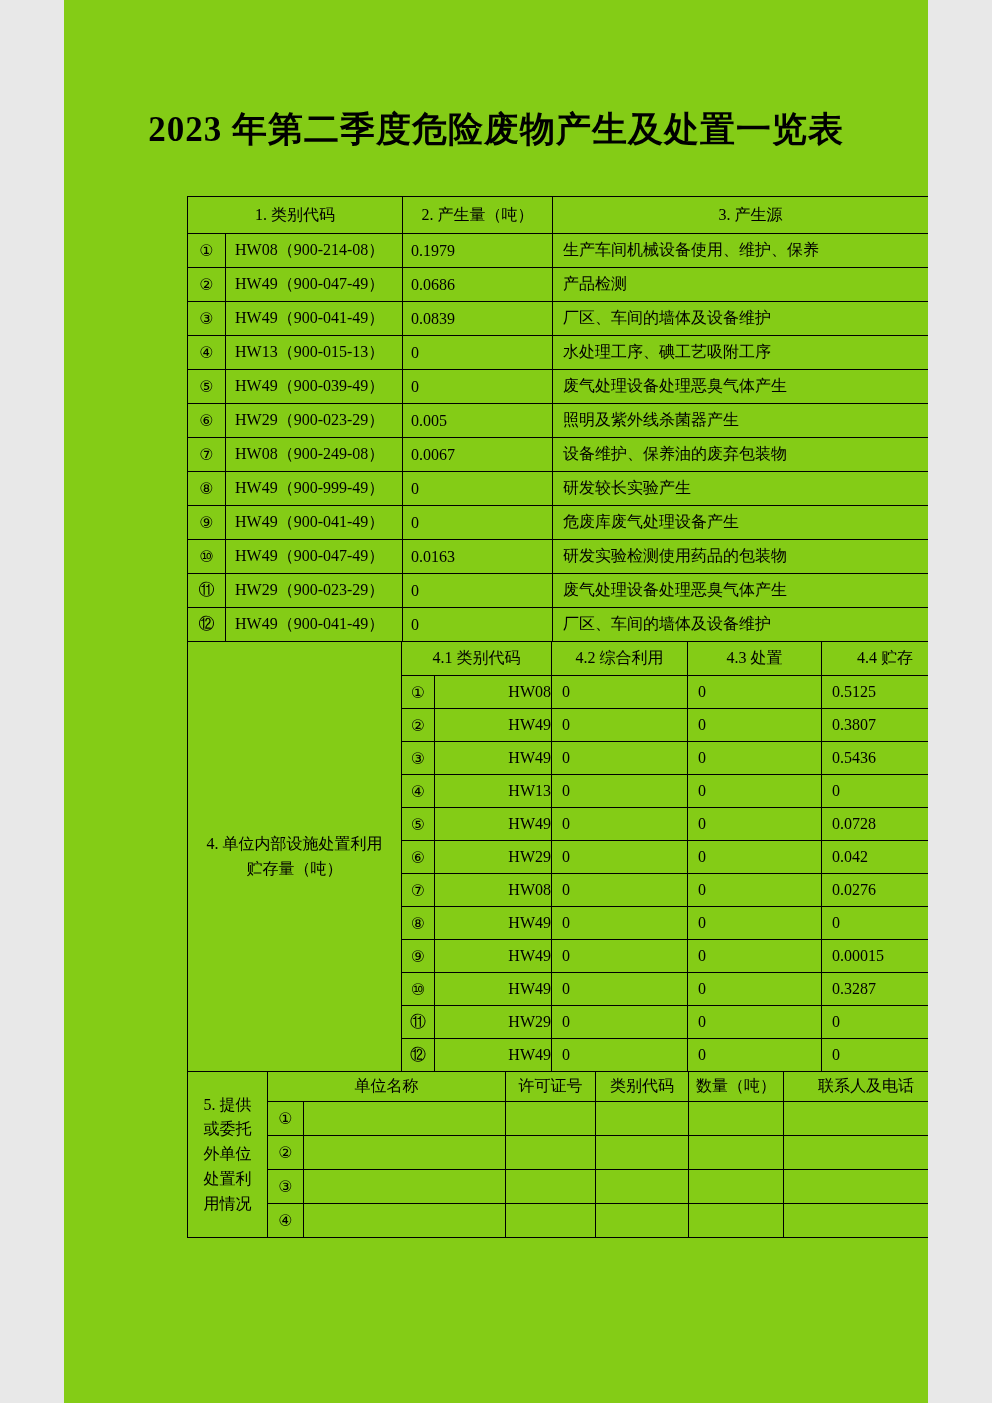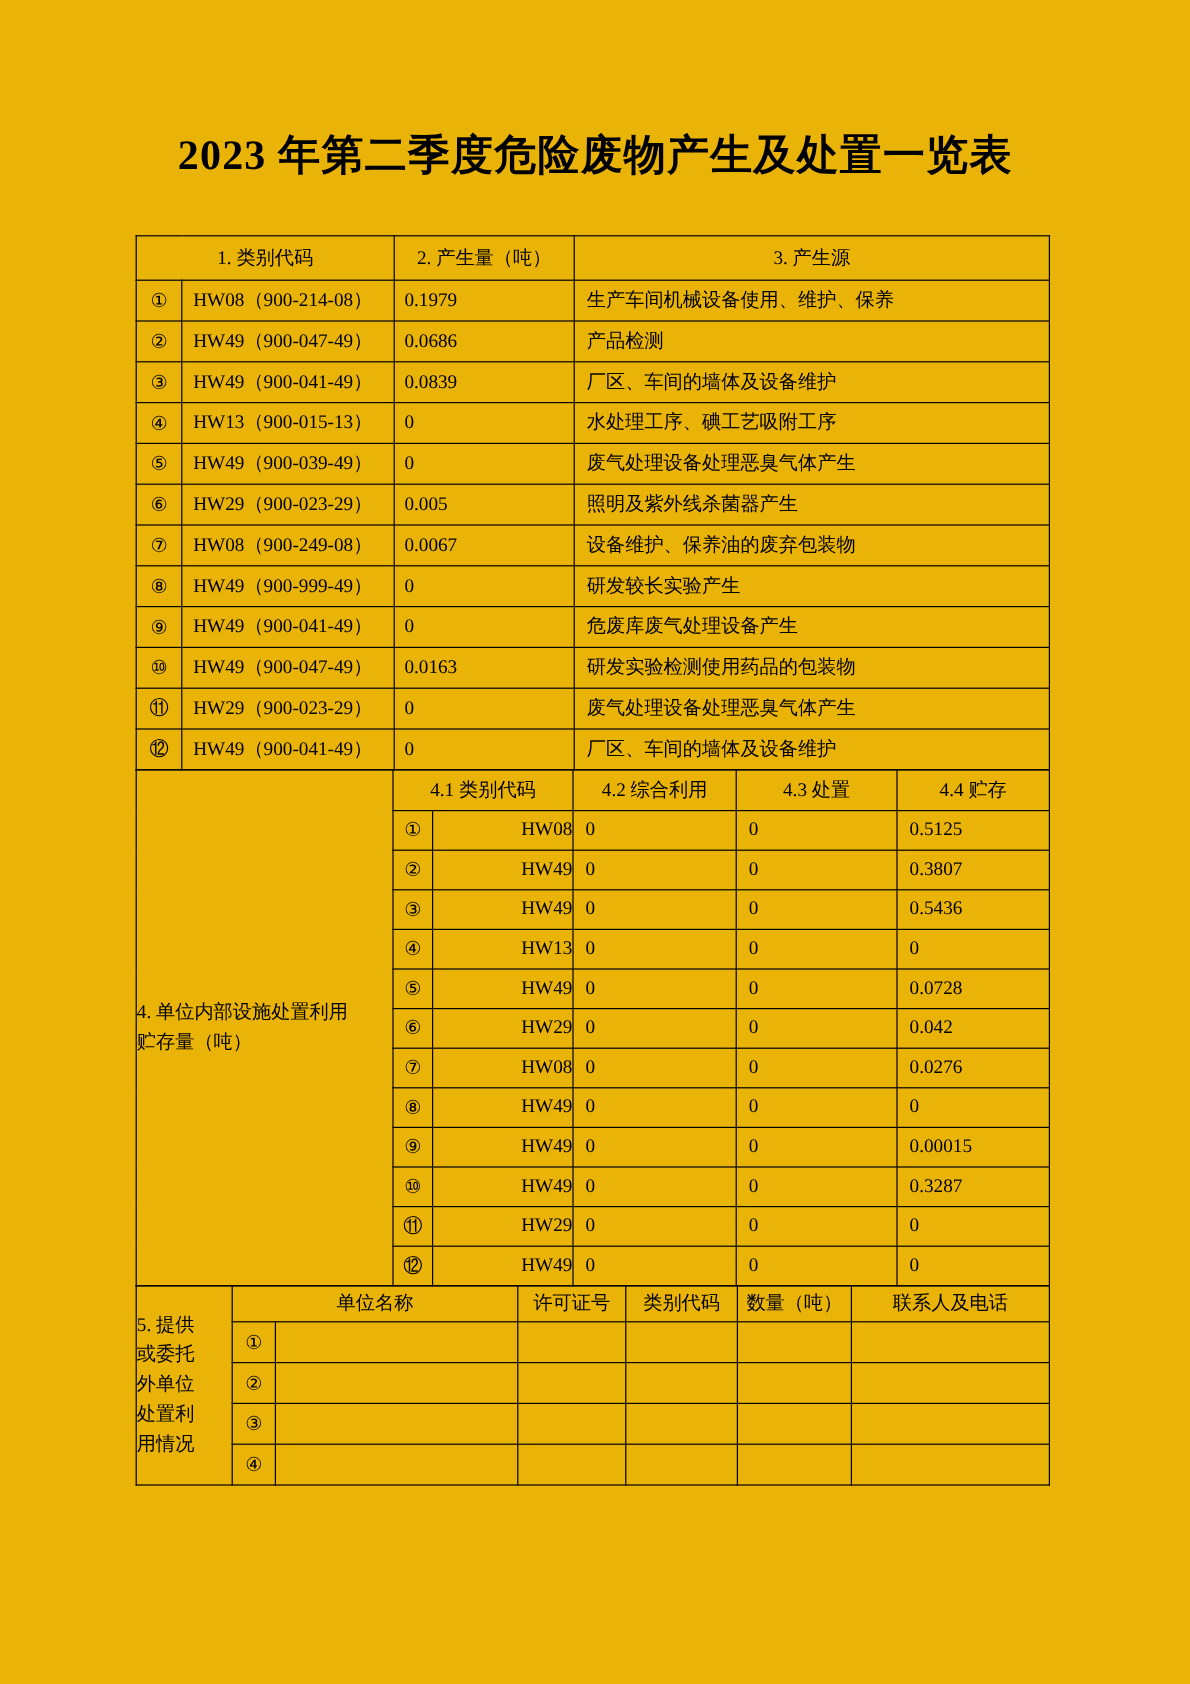--- a/index.html
+++ b/index.html
@@ -1,37 +1,37 @@
 <!DOCTYPE html>
 <html><head>
 <meta charset="utf-8">
 <style>
   html,body{margin:0;padding:0;background:#e8e8e8;}
   .page{
     position:relative;
-    width:992px;height:1403px;
+    width:864px;height:1403px;
     margin:0 auto;
-    background:#eab308;
+    background:#84cc16;
     color:#000;
     font-family:"Liberation Serif","DejaVu Serif",serif;
     font-size:16px;
     overflow:hidden;
   }
   .doc-title{
     position:absolute;
     top:106px;left:0;width:100%;
     text-align:center;
     font-size:35px;
     font-weight:bold;
     letter-spacing:1px;
     white-space:nowrap;
   }
   .tables{
     position:absolute;
-    top:196px;left:113px;
+    top:196px;left:123px;
     width:761px;
   }
   table{
     border-collapse:collapse;
     table-layout:fixed;
     width:761px;
   }
   .tablock + .tablock{margin-top:-1px;}
   td,th{
     border:1px solid #000;
@@ -47,20 +47,21 @@
   .c-num{
     text-align:center;
     font-family:"Liberation Serif","DejaVu Sans",serif;
   }
   .c-code{padding-left:9px;font-family:Liberation Serif, serif;}
   .c-amount{padding-left:8px;}
   .c-source{padding-left:10px;margin-top:31px;}
   .c-center{text-align:right;}
   .c-val{padding-left:10px;}
   .s4-label,.s5-label{
+    text-align:center;
     line-height:1.55;
   }
   .s4-hdr-row{height:34px;}
   .s5-hdr-row{height:30px;}
 </style>
 </head>
 <body>
 
 <div class="page">
 

